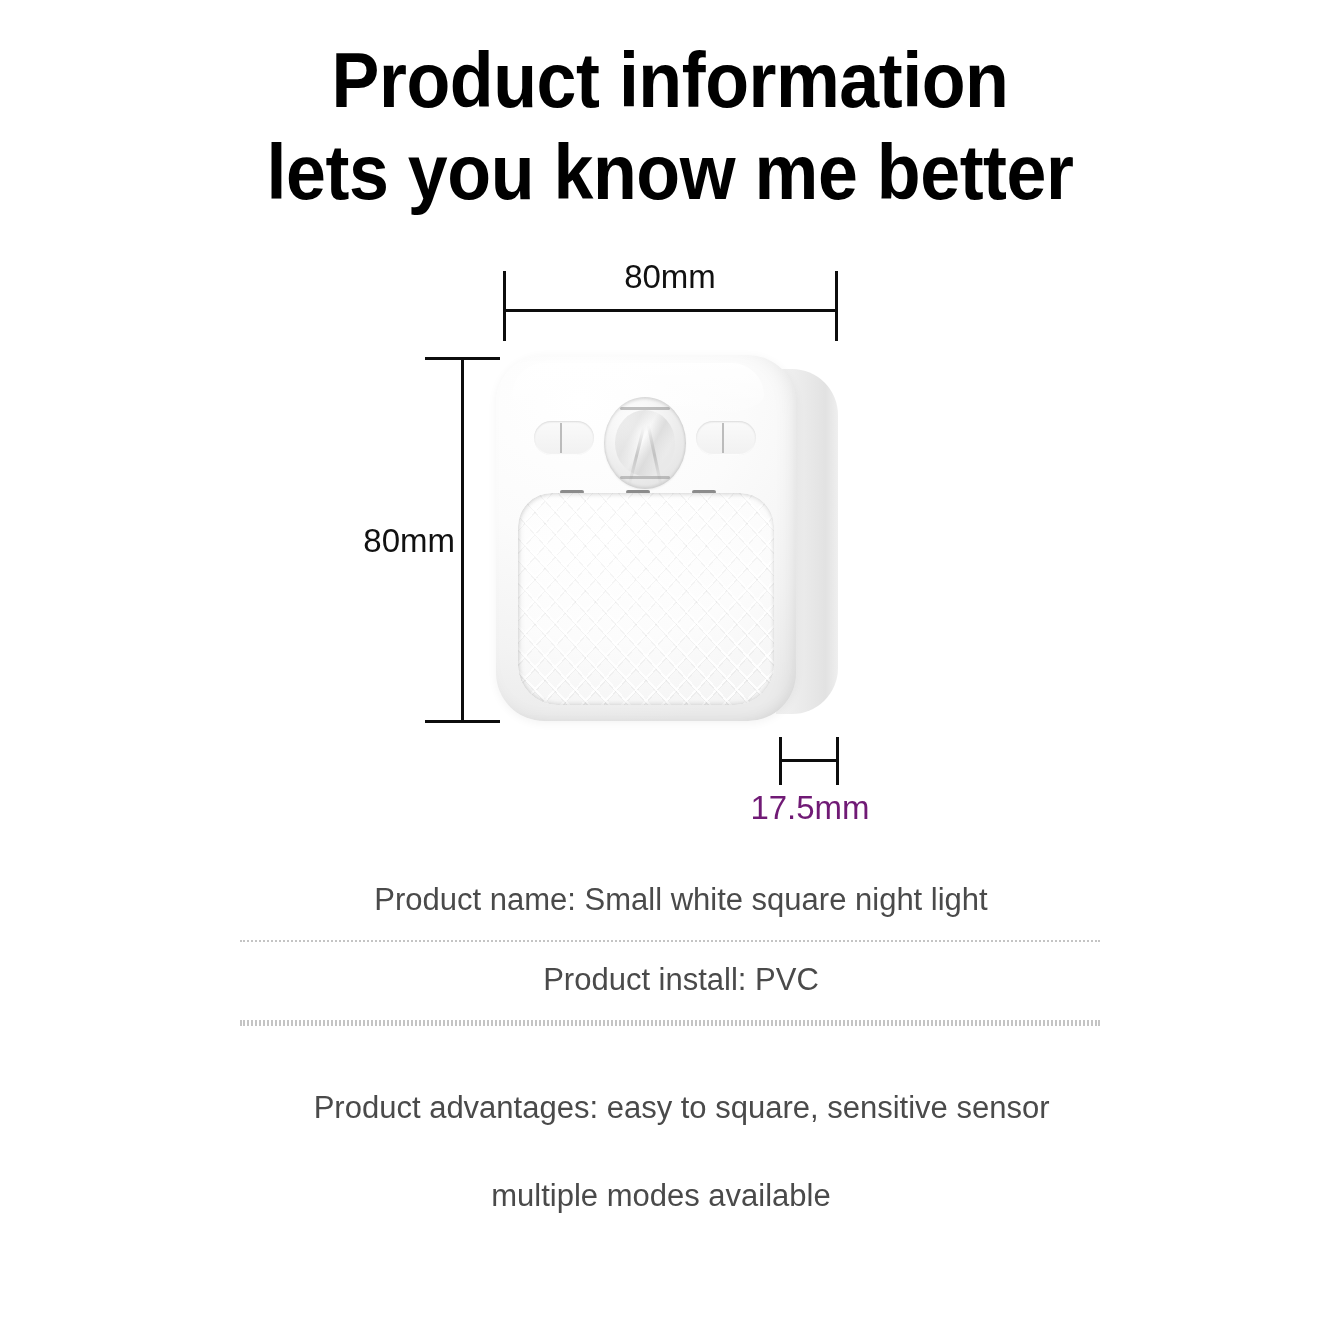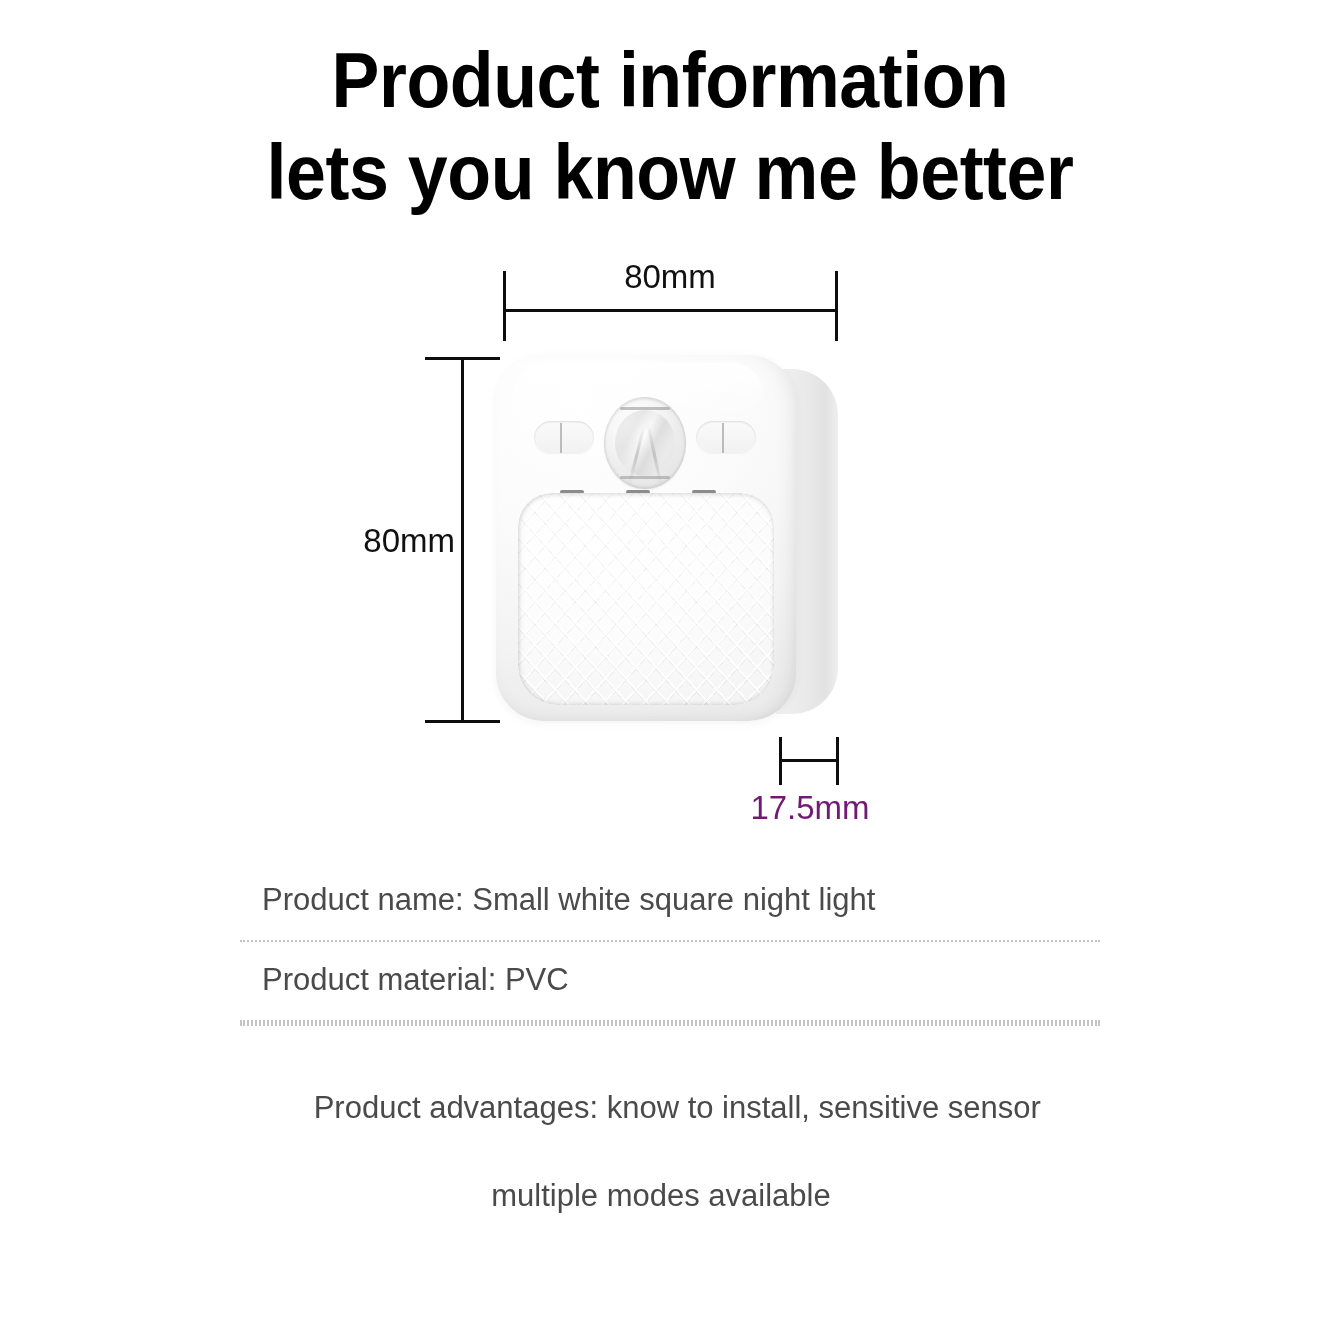--- a/index.html
+++ b/index.html
@@ -200,20 +200,21 @@
   .specs {
     position:absolute; left:240px; top:862px; width:860px;
   }
   .spec-row {
     font-family:"Liberation Sans Narrow","Liberation Sans", sans-serif;
     font-size:31px;
     line-height:44px;
     color:#4a4a4a;
     padding:16px 0 18px 22px;
     white-space:pre-wrap;
+    text-align:center;
   }
   .spec-row.multi { text-align:left; padding-left:22px; }
   .spec-line-2 { display:block; text-align:center; padding-right:40px; }
   .divider {
     height:0; border-top:2px dotted #c4c4c4; width:860px;
   }
 </style>
 </head>
 <body>
 
@@ -268,27 +269,27 @@
 
       <div class="diffuser"></div>
     </div>
   </div>
 
   <div class="specs">
 
     <div class="spec-row">Product name: Small white square night light</div>
     <div class="divider"></div>
 
-    <div class="spec-row">Product material: PVC</div>
+    <div class="spec-row">Product install: PVC</div>
     <div class="divider"></div>
 
     <div class="divider"></div>
 
     <div class="divider"></div>
 
     <div class="spec-row multi">
-      <span>Product advantages: know to install, sensitive sensor</span>
+      <span>Product advantages: easy to square, sensitive sensor</span>
       <span class="spec-line-2">multiple modes available</span>
     </div>
 
   </div>
 
 </div>
 
 </body></html>

